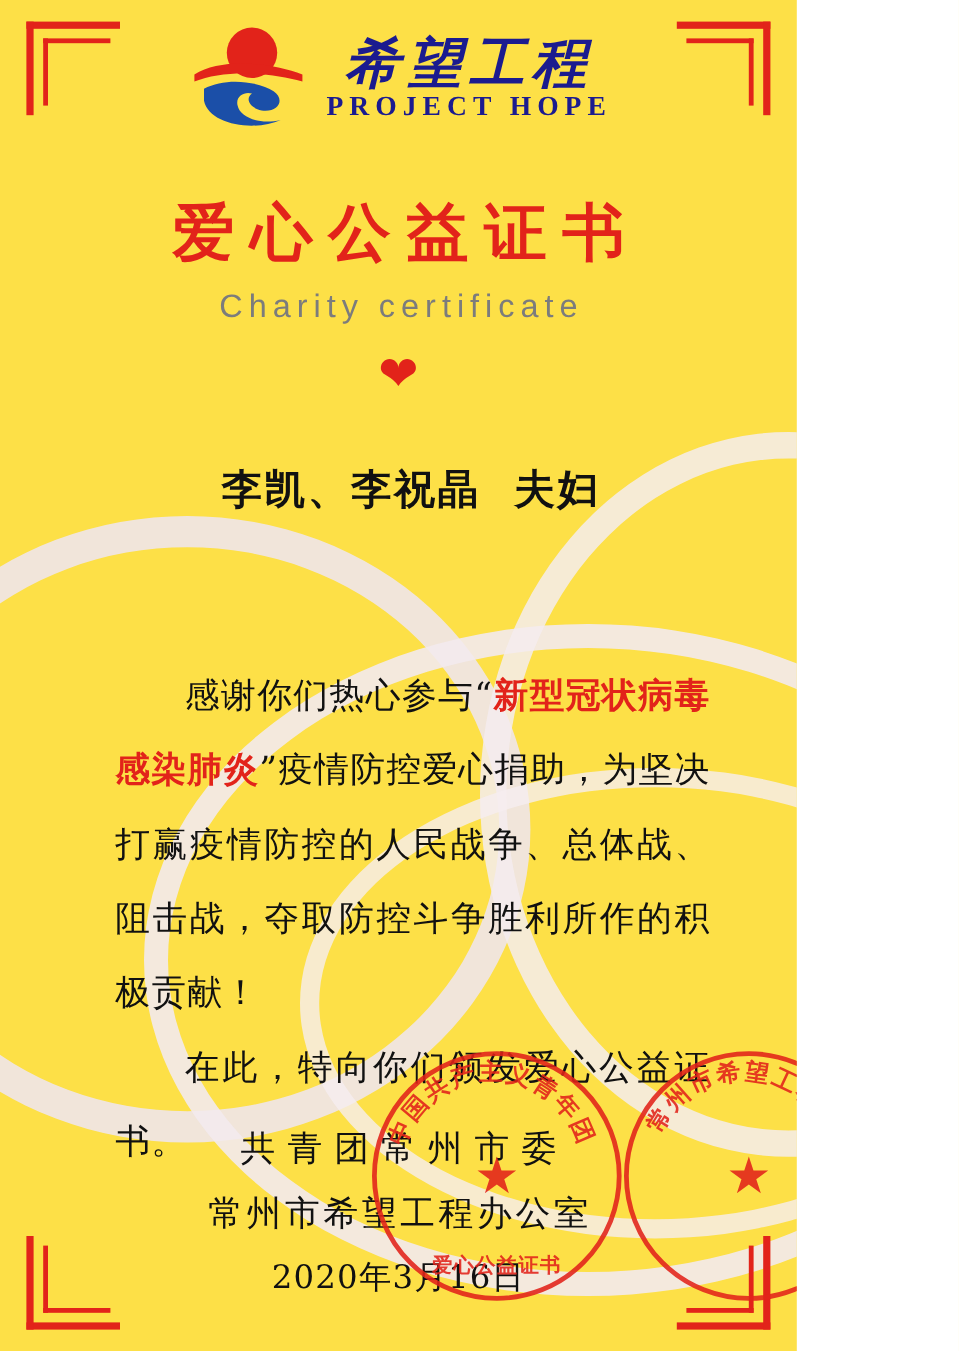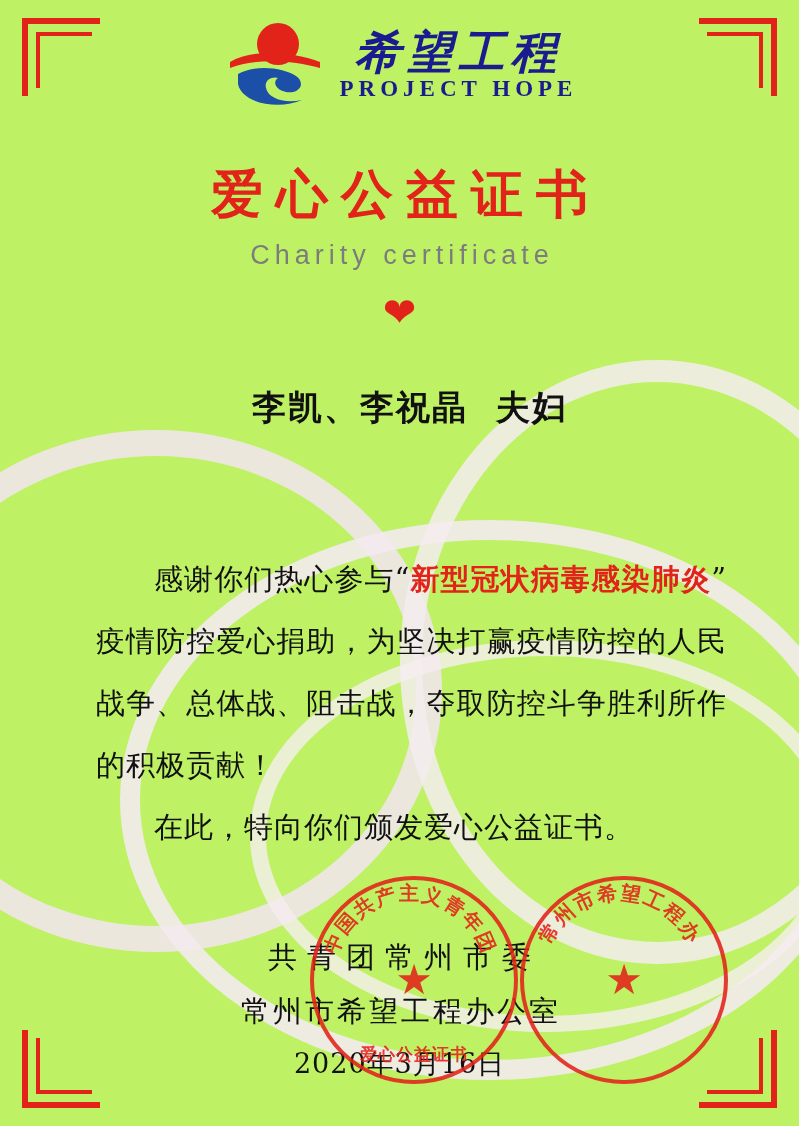--- a/index.html
+++ b/index.html
@@ -5,23 +5,23 @@
   html, body {
     margin: 0;
     padding: 0;
     background: #ffffff;
   }
   body {
     font-family: "Liberation Sans", "DejaVu Sans", sans-serif;
   }
   .certificate {
     position: relative;
-    width: 799px;
+    width: 664px;
     height: 1126px;
-    background: #bef264;
+    background: #fde047;
     overflow: hidden;
   }
 
   
   .watermark {
     position: absolute;
     border-radius: 50%;
     border: 26px solid rgba(238, 228, 232, 0.85);
     pointer-events: none;
   }

